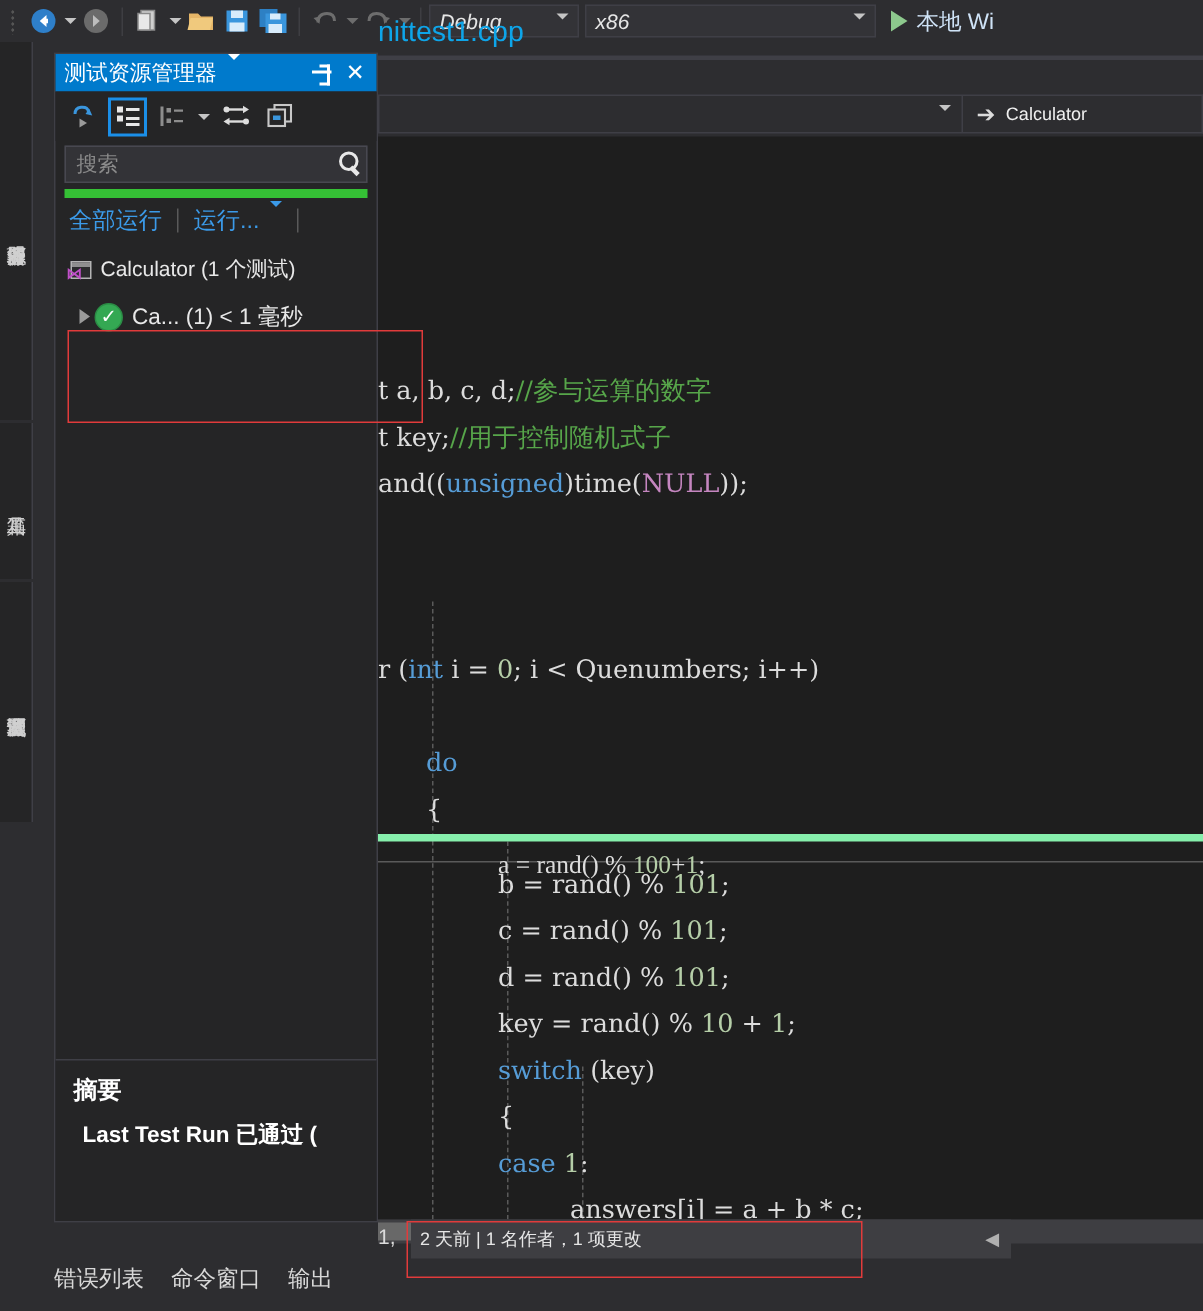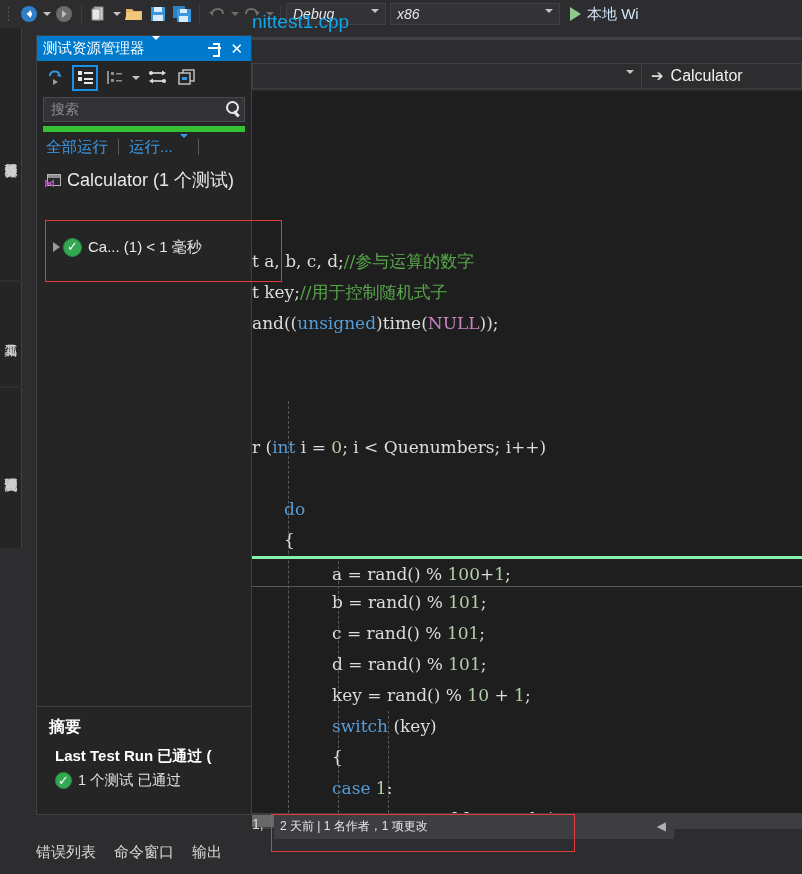--- a/index.html
+++ b/index.html
@@ -87,49 +87,49 @@
   .tnode { height: 28px; display: flex; align-items: center; padding-left: 8px; position: relative; }
   .tnode .twisty { width: 14px; display: flex; align-items: center; justify-content: center; }
   .tri-r { width: 0; height: 0; border-top: 5px solid transparent; border-bottom: 5px solid transparent; border-left: 7px solid transparent; border-left-color: transparent; position: relative; }
   .tri-r:before { content:""; position:absolute; left:-7px; top:-5px; width:0; height:0; border-top:5px solid transparent; border-bottom:5px solid transparent; border-left:7px solid #9a9a9a; }
   .proj-ico { width: 17px; height: 15px; position: relative; margin-right: 5px; }
   .proj-ico .box { position:absolute; left:2px; top:1px; width:14px; height:12px; border:1.5px solid #b4b4b4; background:#2b2b2d; }
   .proj-ico .bar { position:absolute; left:3px; top:2px; width:12px; height:3px; background:#8f8f8f; }
   .proj-ico .vs { position:absolute; left:-1px; top:5px; width:10px; height:10px; color:#c050c8; font-size:11px; font-weight:bold; line-height:10px; }
   .check-ico { width: 19px; height: 19px; border-radius: 50%; background: #34a853; display: flex; align-items: center; justify-content: center; margin-right: 6px; border: 1.5px solid #2b8c45; }
   .check-ico:before { content: "✓"; color: #fff; font-size: 13px; font-weight: bold; line-height: 14px; }
-  .tlabel { color: #e8e8e8; font-size: 18px; white-space: nowrap; }
+  .tlabel { color: #e8e8e8; font-size: 14px; white-space: nowrap; }
   .tlabel.small { font-size: 15px; }
 
   .summary { position: absolute; left: 0; bottom: 0; width: 214px; height: 108px; background: #252526; border-top: 1px solid #3f3f46; padding: 10px 0 0 12px; }
   .sum-h { color: #ffffff; font-size: 16px; font-weight: bold; margin-bottom: 9px; }
   .sum-l1 { color: #ffffff; font-size: 15px; font-weight: bold; white-space: nowrap; margin-left: 6px; }
   .sum-l2 { display: flex; align-items: center; margin-left: 6px; margin-top: 5px; }
   .sum-l2 .txt { color: #e0e0e0; font-size: 14.5px; white-space: nowrap; }
 
   
   .doctab { position: absolute; left: 252px; top: 10px; height: 24px; display: flex; align-items: center; }
   .doctab .nm { color: #0ea5e9; font-size: 19px; white-space: nowrap; }
   .tabline { position: absolute; left: 252px; top: 37px; width: 550px; height: 3px; background: #3f3f46; }
 
   .navbar { position: absolute; left: 252px; top: 63px; width: 550px; height: 26px; display: flex; }
   .nav-combo { flex: 1; border: 1px solid #3f3f46; background: #2d2d30; position: relative; }
   .nav-combo .cv { position: absolute; right: 7px; top: 10px; }
   .nav-right { width: 160px; border: 1px solid #3f3f46; border-left: none; background: #2d2d30; display: flex; align-items: center; padding-left: 9px; }
   .arr-r { color: #dcdcdc; font-size: 15px; margin-right: 7px; }
-  .nav-right .nm { color: #f0f0f0; font-size: 16px; white-space: nowrap; }
+  .nav-right .nm { color: #f0f0f0; font-size: 12px; white-space: nowrap; }
 
   .editor {
     position: absolute; left: 252px; top: 91px; width: 550px; height: 722px;
     background: #1e1e1e; overflow: hidden;
     font-family: "DejaVu Serif", "Liberation Serif", serif;
     font-size: 17px; line-height: 31px; white-space: pre;
   }
   .eline { height: 31px; padding-left: 0px; position: relative; }
-  .eline.cur { border-top: 3px solid #86efac; border-bottom: 1px solid #5a5a5a; height: 31px; }
+  .eline.cur { border-top: 5px solid #86efac; border-bottom: 1px solid #5a5a5a; height: 19px; font-family: Liberation Serif, serif; }
   .k { color: #569cd6; }
   .cm { color: #57a64a; }
   .num { color: #b5cea8; }
   .mac { color: #c586c0; }
   .pl { color: #dcdcdc; }
   .guide { position: absolute; top: 0; width: 1px; height: 100%; border-left: 1px dashed #5a5a5a; }
 
   .hscroll { position: absolute; left: 252px; top: 813px; width: 550px; height: 16px; background: #3e3e42; }
   .hs-thumb { position: absolute; left: 0; top: 2px; width: 300px; height: 12px; background: #686868; }
 
@@ -227,21 +227,21 @@
     <div class="tb-arrow">
         <div class="caret-dn dim"></div>
       </div>
 
     <div class="tb-sep"></div>
 
     <div class="combo" style="width:100px;">
       <span class="lbl">Debug</span>
       <span class="cv"><span class="caret-dn"></span></span>
     </div>
-    <div class="combo" style="width:170px;">
+    <div class="combo" style="width:194px;">
       <span class="lbl">x86</span>
       <span class="cv"><span class="caret-dn"></span></span>
     </div>
 
     <div class="run-grp">
       <div class="play-tri"></div>
       <div class="run-txt">本地 Wi</div>
     </div>
   </div>
 
@@ -368,36 +368,32 @@
 
     <div class="tree">
       <div class="tnode">
         <span class="proj-ico">
           <span class="box"></span>
             <span class="bar"></span>
             <span class="vs">⋈</span>
         </span>
         <span class="tlabel">Calculator (1 个测试)</span>
       </div>
-      <div class="tnode" style="padding-left:12px; height:34px;margin-top:36px;">
+      <div class="tnode" style="padding-left:12px; height:34px;">
         <span class="twisty">
             <span class="tri-r"></span>
           </span>
         <span class="check-ico"></span>
         <span class="tlabel small">Ca... (1)   &lt; 1 毫秒</span>
       </div>
     </div>
 
     <div class="summary">
       <div class="sum-h">摘要</div>
       <div class="sum-l1">Last Test Run 已通过 (</div>
-      <div class="sum-l2">
-        <span class="check-ico" style="width:17px;height:17px;"></span>
-        <span class="txt">1 个测试 已通过</span>
-      </div>
     </div>
   </div>
 
   <div class="btabs">
     <span class="btab">错误列表</span>
     <span class="btab">命令窗口</span>
     <span class="btab">输出</span>
   </div>
 
 

